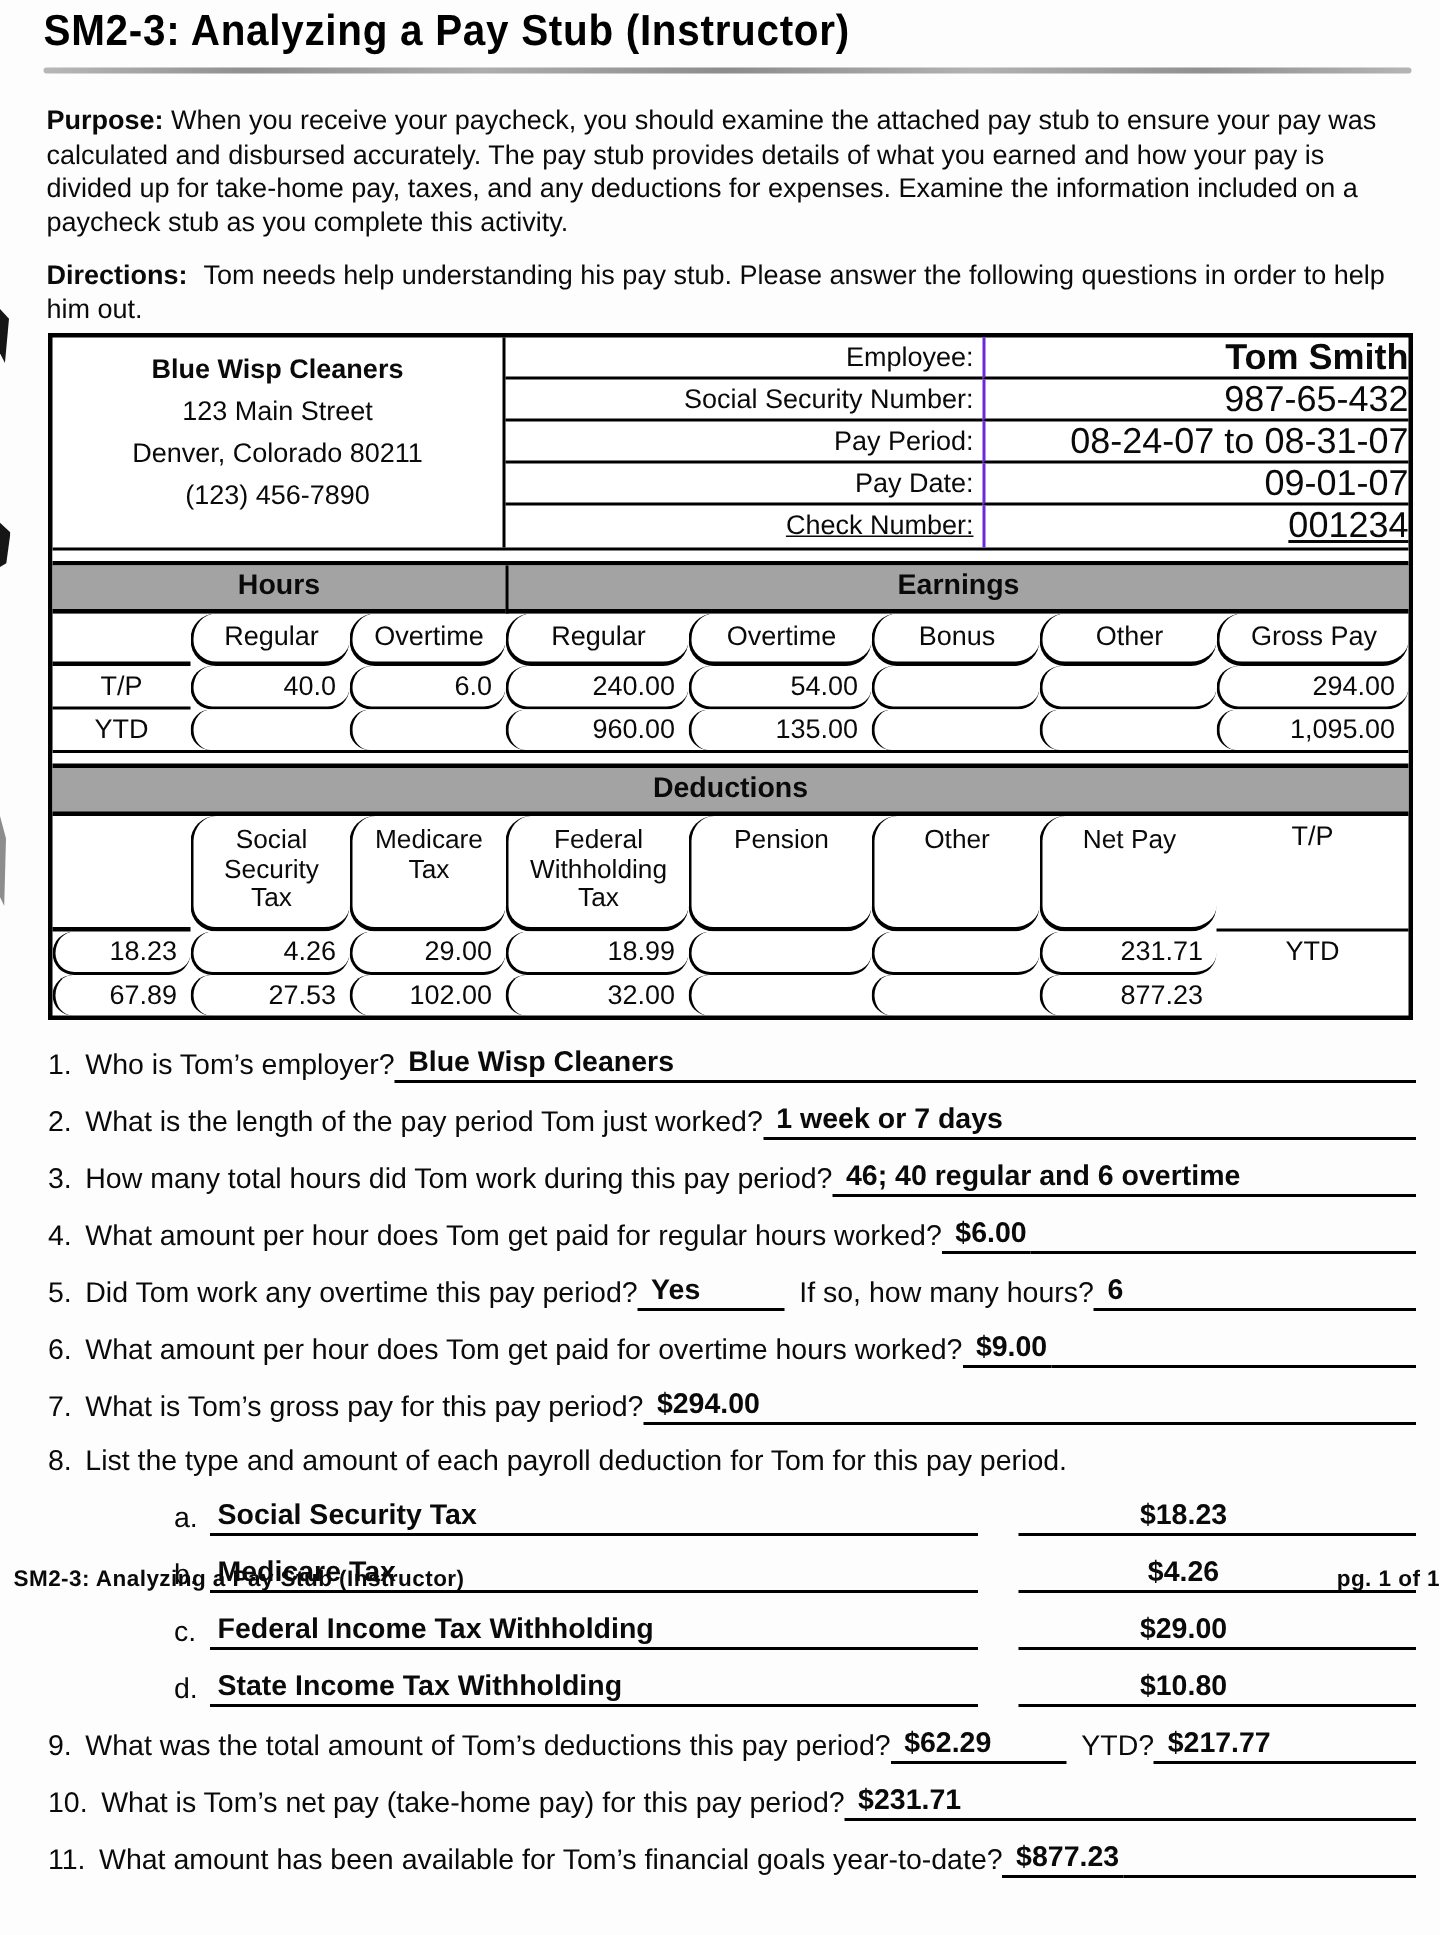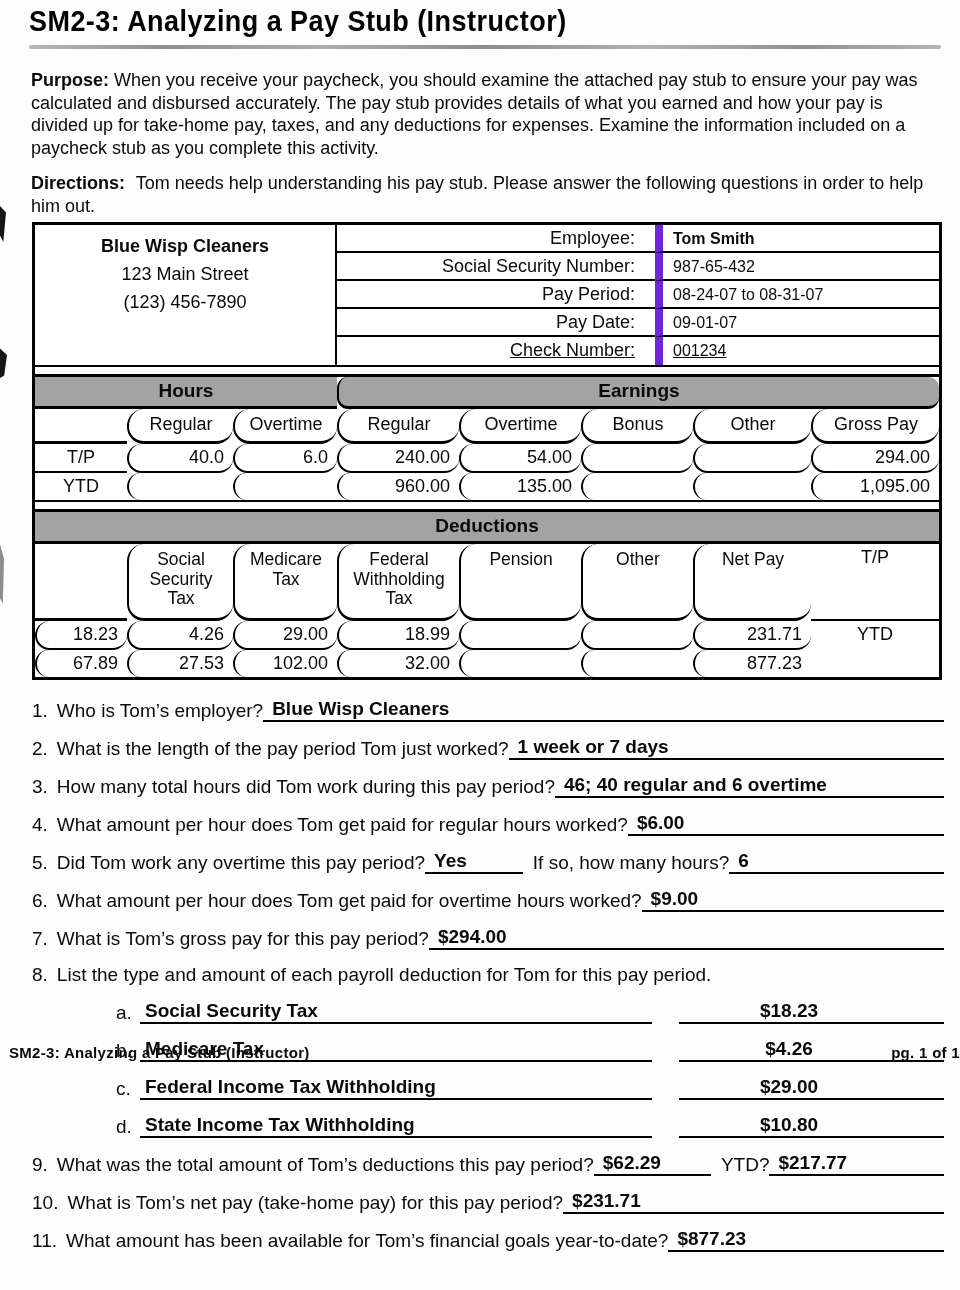--- a/index.html
+++ b/index.html
@@ -30,31 +30,31 @@
   .para.purpose { margin-top: 20px; }
   .para.directions { margin-top: 13px; }
   .para b { font-weight: bold; }
   .dir-label { margin-right: 6px; }
 
   
   .stub { margin-top: 5px; width: 910px; border: 3px solid #000; background: #fff; }
   .stub-top { display: grid; grid-template-columns: 302px 318px 1fr; grid-auto-rows: 28px; }
   .company { grid-column: 1; grid-row: 1 / 6; border-right: 2px solid #000; text-align: center; padding-top: 7px; font-size: 18px; line-height: 28px; }
   .co-name { font-weight: bold; }
-  .t-lbl { grid-column: 2; text-align: right; padding: 0 20px; font-size: 18px; line-height: 27px; border-bottom: 2px solid #000; }
-  .t-val { grid-column: 3; border-left: 8px solid #6d28d9; padding-left: 10px; font-size: 16px; line-height: 27px; border-bottom: 2px solid #000; }
+  .t-lbl { grid-column: 2; text-align: right; padding: 0 6px; font-size: 18px; line-height: 27px; border-bottom: 2px solid #000; }
+  .t-val { grid-column: 3; border-left: 2px solid #6d28d9; padding-left: 10px; font-size: 24px; line-height: 27px; border-bottom: 2px solid #000; text-align: right; }
   .t-lbl.last, .t-val.last { border-bottom: none; text-decoration: underline; }
   .t-val.emp { font-weight: bold; }
 
   .sp-row { height: 12px; border-top: 2px solid #000; border-bottom: 3px solid #000; background: #fff; }
 
   .he, .ded { display: grid; grid-template-columns: 92px 106px 104px 122px 122px 112px 118px 1fr; }
   .sec-hdr { background: #a3a3a3; font-weight: bold; font-size: 19px; text-align: center; padding: 3px 0 4px; border-bottom: 3px solid #000; }
   .hdr-hours { grid-column: 1 / 4; }
-  .hdr-earn  { grid-column: 4 / 9; border-left: 2px solid #000; border-radius: 11px; }
+  .hdr-earn  { grid-column: 4 / 9; border-left: 2px solid #000; }
   .hdr-ded   { grid-column: 1 / 9; }
   .bl { border-left: 2px solid #000; border-radius: 17px; }
   .sub-h { font-size: 18px; text-align: center; padding: 5px 0 6px; border-bottom: 3px solid #000; }
   .ded-sub { font-size: 17.5px; line-height: 19.5px; text-align: center; padding: 6px 10px 9px; border-bottom: 3px solid #000; }
   .cell { font-size: 18px; line-height: 27px; border-bottom: 2px solid #000; }
   .rowlab { text-align: center; }
   .num { text-align: right; padding-right: 9px; }
   .nb { border-bottom: none; }
 
   
@@ -100,20 +100,21 @@
     <b class="dir-label">Directions:</b>
     <span>Tom needs help understanding his pay stub. Please answer the following questions in order to help him out.</span>
   </div>
 
   <div class="stub">
 
     <div class="stub-top">
       <div class="company">
         <div class="co-name">Blue Wisp Cleaners</div>
         <div>123 Main Street</div>
+        <div>Denver, Colorado 80211</div>
         <div>(123) 456-7890</div>
       </div>
       <div class="t-lbl">Employee:</div>
       <div class="t-val emp">Tom Smith</div>
       <div class="t-lbl">Social Security Number:</div>
       <div class="t-val">987-65-432</div>
       <div class="t-lbl">Pay Period:</div>
       <div class="t-val">08-24-07 to 08-31-07</div>
       <div class="t-lbl">Pay Date:</div>
       <div class="t-val">09-01-07</div>

